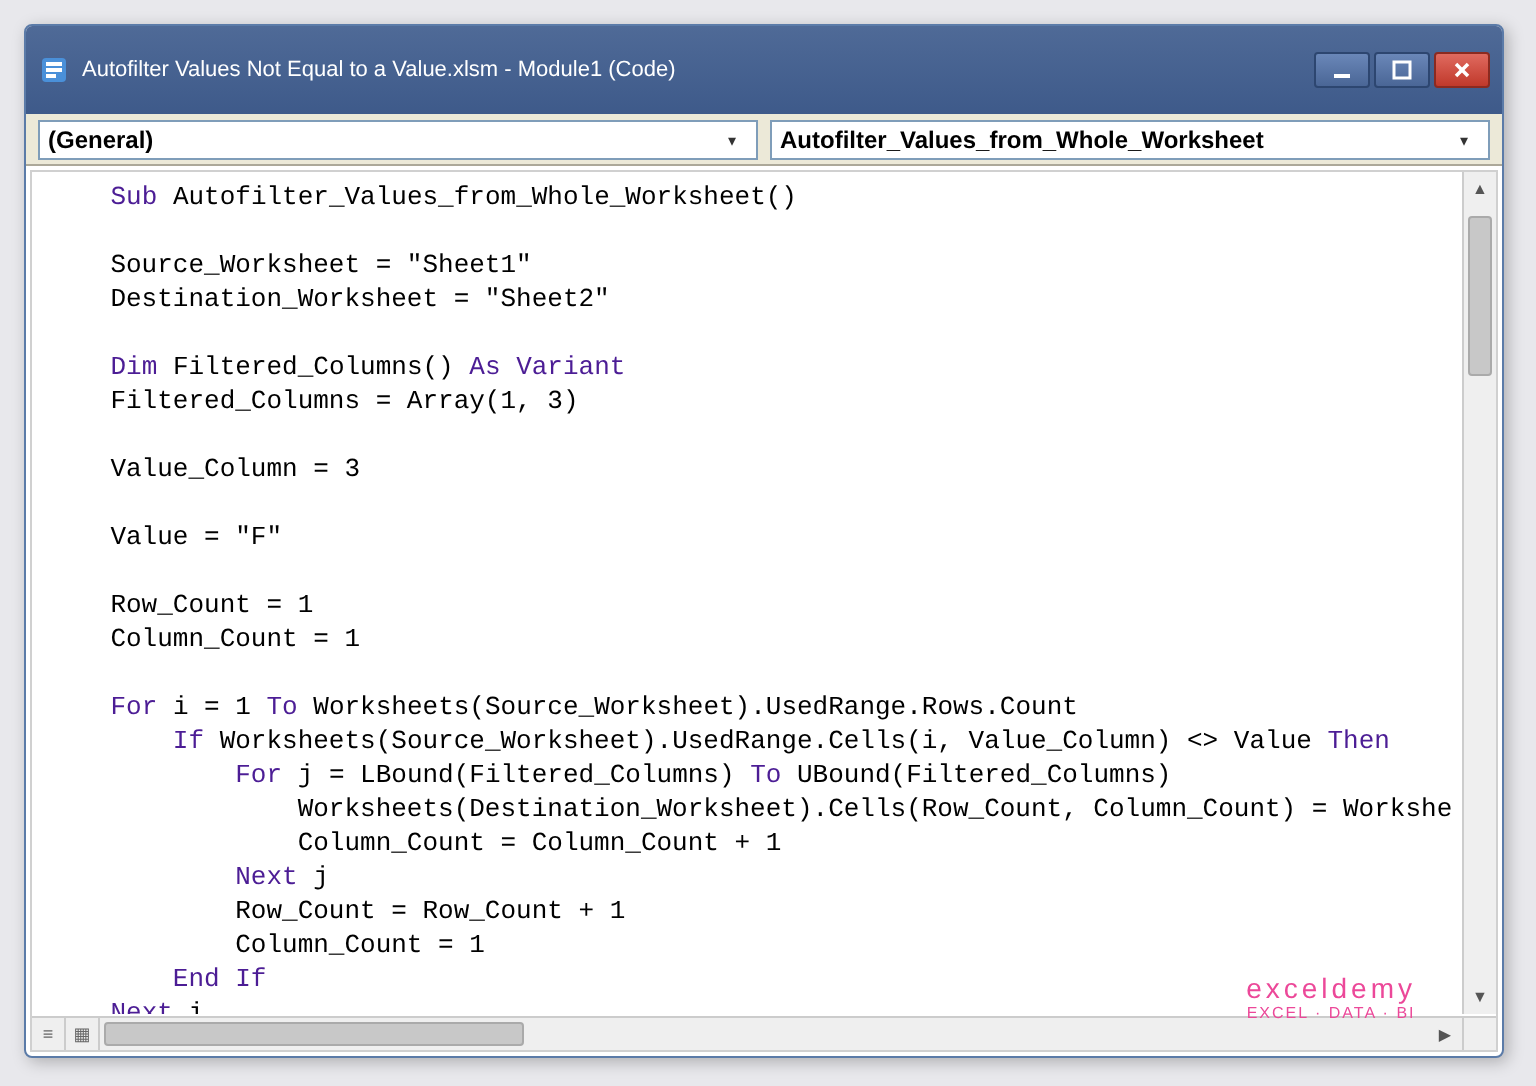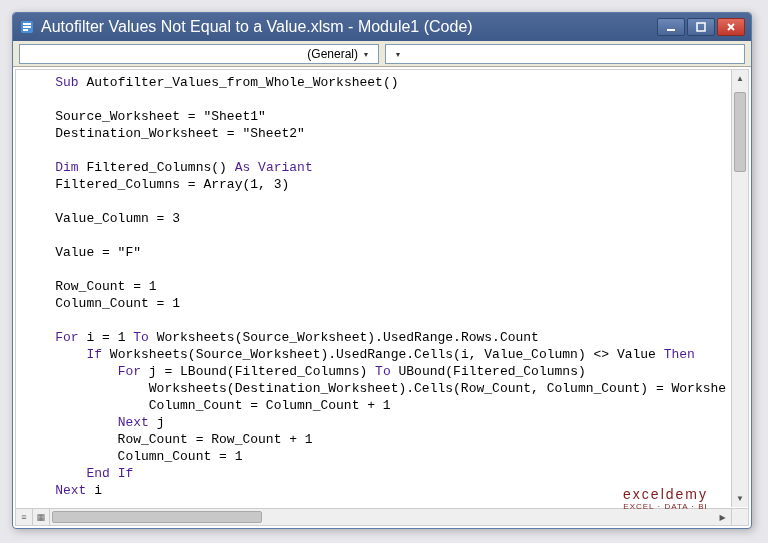--- a/index.html
+++ b/index.html
@@ -18,27 +18,27 @@
     height: 517px;
     border: 1px solid #5b7ba8;
     border-radius: 4px;
     background: #fff;
     box-shadow: 2px 2px 8px rgba(0,0,0,0.25);
     display: flex;
     flex-direction: column;
     overflow: hidden;
   }
   .titlebar {
-    height: 28px;
+    height: 44px;
     background: linear-gradient(#4f6a97, #3e5a8a);
     display: flex;
     align-items: center;
     padding: 0 6px;
     color: #fff;
-    font-size: 16px;
+    font-size: 11px;
   }
   .titleicon {
     width: 16px; height: 16px;
     margin-right: 6px;
     display: flex; align-items:center; justify-content:center;
   }
   .titletext { flex: 1; }
   .winbtns { display: flex; gap: 2px; }
   .winbtn {
     width: 28px; height: 18px;
@@ -65,21 +65,21 @@
     height: 20px;
     background: #fff;
     border: 1px solid #7f9db9;
     display: flex;
     align-items: center;
     padding: 0 4px;
     font-size: 12px;
     font-family: "Segoe UI", Tahoma, sans-serif;
     position: relative;
   }
-  .dropdown .ddtext { flex:1; font-weight: normal; text-align: right; }
+  .dropdown .ddtext { flex:1; font-weight: bold; }
   .ddarrow {
     width: 16px; height: 16px;
     display:flex; align-items:center; justify-content:center;
     color:#333;
     font-size:8px;
   }
   .codearea {
     flex: 1;
     position: relative;
     background: #fff;
@@ -131,21 +131,21 @@
   .scrollh .arrr {
     width:17px; height:17px; display:flex; align-items:center; justify-content:center;
     font-size:8px; color:#555;
   }
   .corner {
     position:absolute; right:0; bottom:0; width:17px; height:17px;
     background:#efefef; border-left:1px solid #ccc; border-top:1px solid #ccc;
   }
   .watermark {
     position:absolute; bottom:14px; right:40px;
-    color:#7f1d1d; font-size:14px; letter-spacing:2px;
+    color:#ec4899; font-size:14px; letter-spacing:2px;
     font-family: "Segoe UI", sans-serif; pointer-events:none;
   }
   .watermark .sub { font-size:8px; letter-spacing:1px; display:block; text-align:center; }
 </style>
 </head>
 <body>
 
 <div class="window">
 
   <div class="titlebar">
@@ -177,20 +177,21 @@
       </div>
     </div>
   </div>
 
   <div class="dropdowns">
     <div class="dropdown">
       <span class="ddtext">(General)</span>
       <span class="ddarrow">▾</span>
     </div>
     <div class="dropdown">
+      <span class="ddtext">Autofilter_Values_from_Whole_Worksheet</span>
       <span class="ddarrow">▾</span>
     </div>
   </div>
 
   <div class="codearea">
     <div class="code" id="code">    <span class="kw">Sub </span>Autofilter_Values_from_Whole_Worksheet()
 
     Source_Worksheet = "Sheet1"
     Destination_Worksheet = "Sheet2"
 

